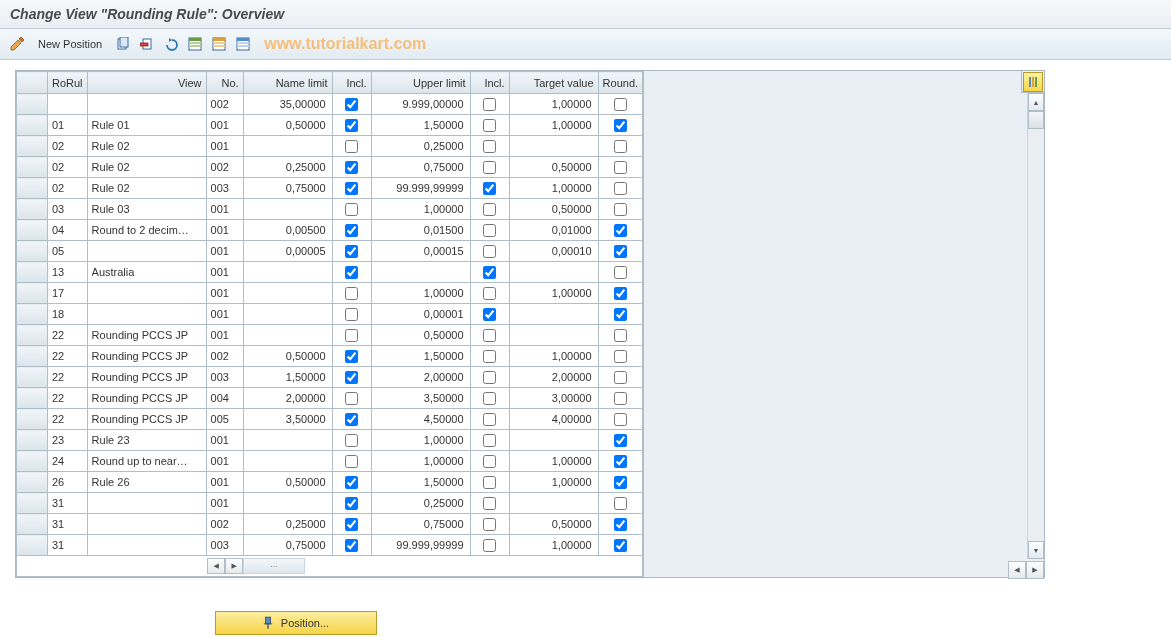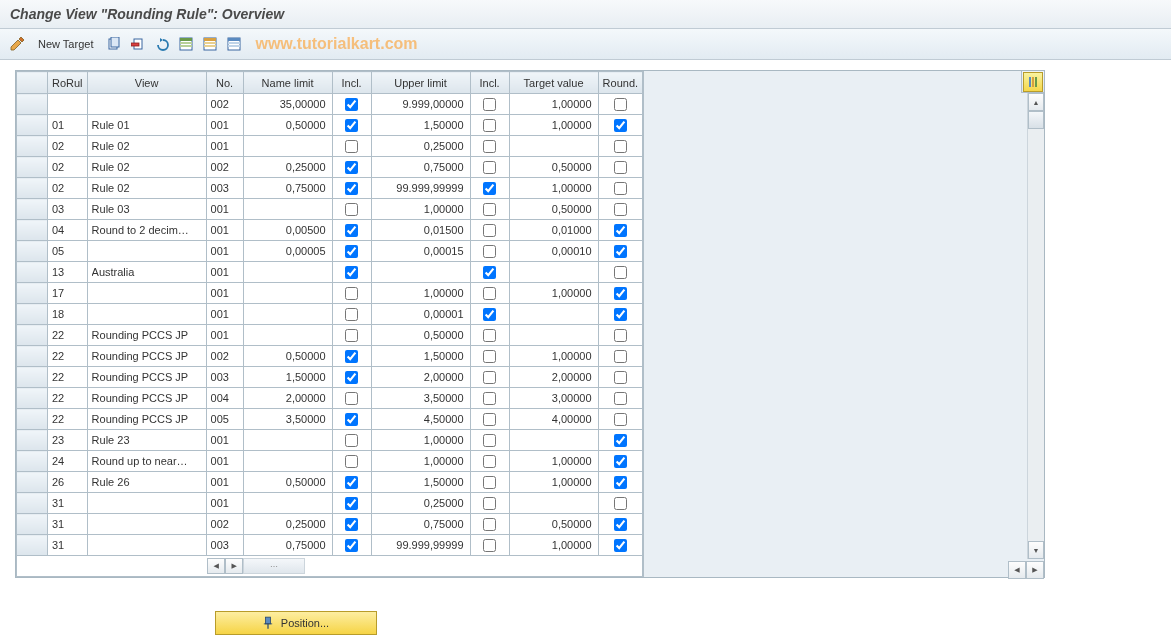--- a/index.html
+++ b/index.html
@@ -68,21 +68,21 @@
     flex: 0 0 auto;
   }
   table.grid {
     border-collapse: collapse;
     font-size: 11px;
   }
   table.grid th {
     background: linear-gradient(#f0f5f9, #dce5ec);
     border: 1px solid #b0bec8;
     padding: 2px 4px;
-    text-align: center;
+    text-align: right;
     font-weight: normal;
     height: 17px;
     color: #333;
     white-space: nowrap;
     overflow: hidden;
   }
   table.grid td {
     border: 1px solid #b0bec8;
     padding: 0;
     height: 20px;
@@ -260,21 +260,21 @@
   <span class="header-title">Change View "Rounding Rule": Overview</span>
 </div>
 
 <div class="toolbar">
   <div class="icon-btn">
     <svg width="16" height="16" viewBox="0 0 16 16">
         <path d="M2 11 L9 4 L12 7 L5 14 L2 14 Z" fill="#e8a84a" stroke="#846020" stroke-width="0.8"></path>
         <path d="M10 3 L12 1 L15 4 L13 6 Z" fill="#d07028" stroke="#846020" stroke-width="0.8"></path>
       </svg>
   </div>
-  <span class="new-entries">New Target</span>
+  <span class="new-entries">New Position</span>
   <div class="icon-btn">
     <svg width="14" height="14" viewBox="0 0 14 14">
         <rect x="2" y="2" width="8" height="10" fill="#fff" stroke="#3a66a0" stroke-width="1"></rect>
         <rect x="4" y="0" width="8" height="10" fill="#dbe7f5" stroke="#3a66a0" stroke-width="1"></rect>
       </svg>
   </div>
   <div class="icon-btn">
     <svg width="14" height="14" viewBox="0 0 14 14">
         <rect x="3" y="2" width="8" height="10" fill="#fff" stroke="#3a66a0" stroke-width="1"></rect>
         <rect x="0" y="6" width="8" height="3" fill="#d94040" stroke="#8a2020" stroke-width="0.8"></rect>

